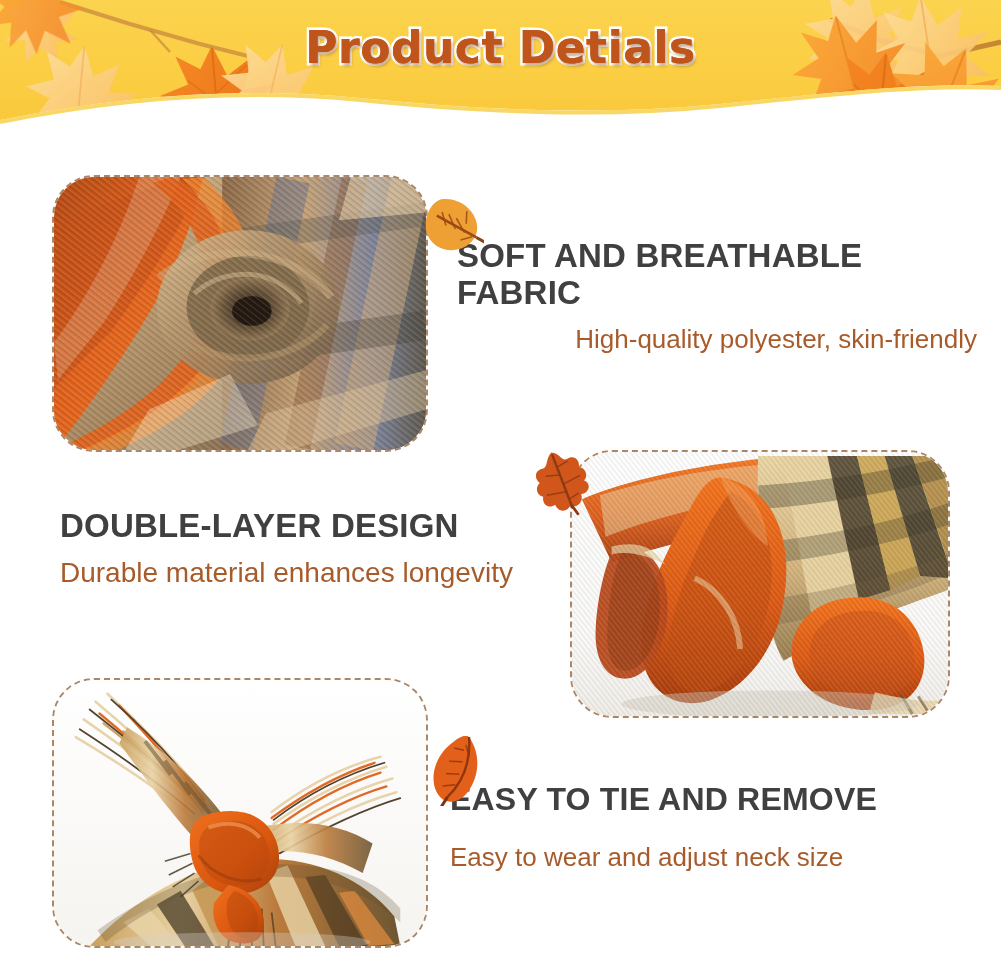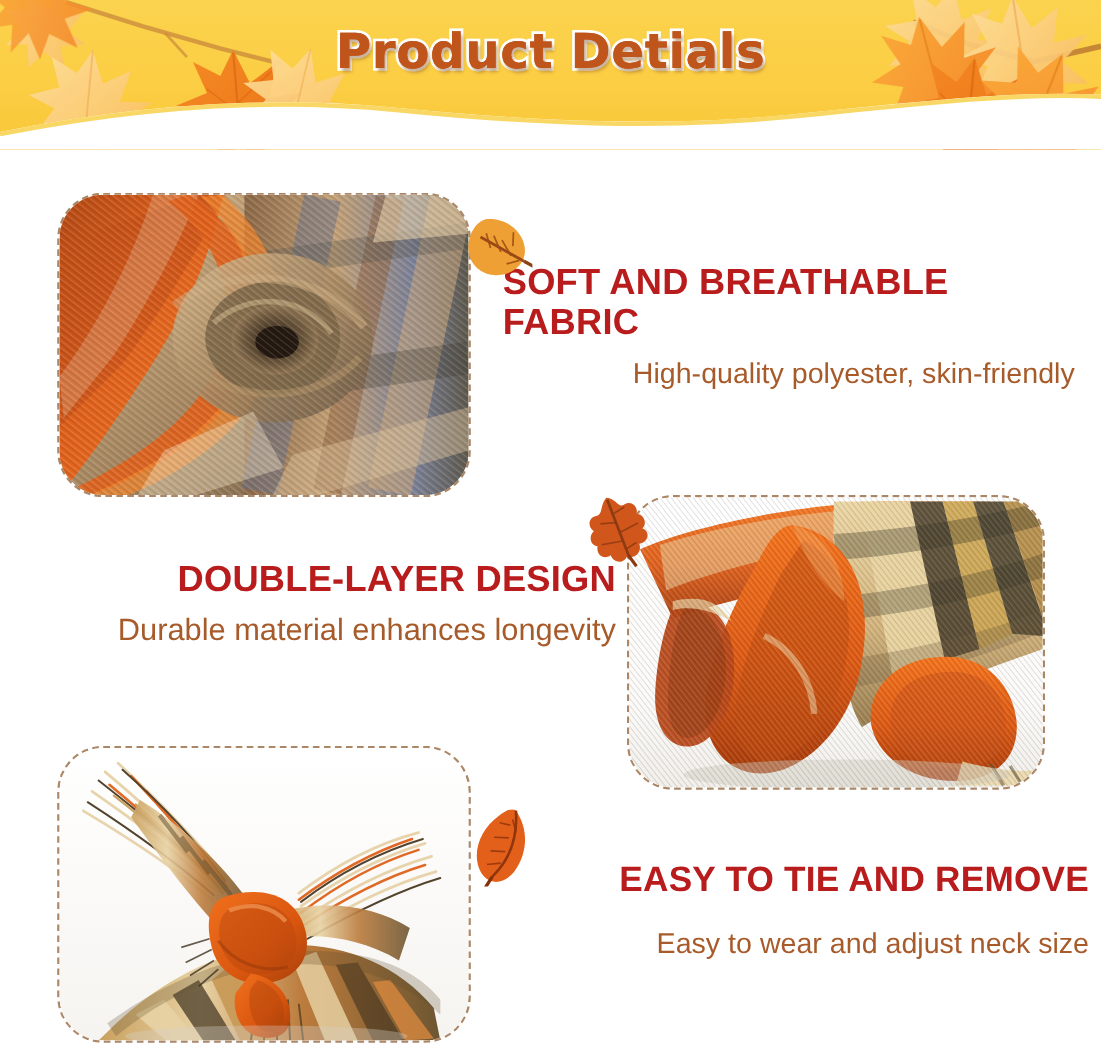--- a/index.html
+++ b/index.html
@@ -75,40 +75,40 @@
   #photo-fabric  { left: 52px;  top: 175px; width: 376px; height: 277px; }
   #photo-folds   { left: 570px; top: 450px; width: 380px; height: 268px; }
   #photo-knot    { left: 52px;  top: 678px; width: 376px; height: 270px; }
 
   
   .block { position: absolute; }
 
   .heading {
     font-family: "Liberation Sans", sans-serif;
     font-weight: bold;
-    color: #b91c1c;
+    color: #404040;
     line-height: 1.12;
     letter-spacing: 0.2px;
   }
   .sub {
     font-family: "Liberation Sans", sans-serif;
     font-weight: normal;
     color: #a85b2a;
     line-height: 1.38;
   }
 
   #block-soft   { left: 457px; top: 238px; width: 520px; }
   #block-soft .heading { font-size: 33px; }
   #block-soft .sub { font-size: 26px; margin-top: 10px; text-align: right; }
 
-  #block-double { left: 60px; top: 508px; width: 500px; text-align: right; }
+  #block-double { left: 60px; top: 508px; width: 500px; text-align: left; }
   #block-double .heading { font-size: 33px; }
   #block-double .sub { font-size: 28px; margin-top: 9px; }
 
-  #block-easy   { left: 450px; top: 782px; width: 540px; text-align: right; }
+  #block-easy   { left: 450px; top: 782px; width: 540px; }
   #block-easy .heading { font-size: 32px; }
   #block-easy .sub { font-size: 26px; margin-top: 22px; }
 
   
   .leaf { position: absolute; z-index: 10; }
   #leaf-birch { left: 418px; top: 192px; width: 66px; height: 66px; }
   #leaf-oak   { left: 528px; top: 448px; width: 72px; height: 72px; }
   #leaf-point { left: 424px; top: 736px; width: 70px; height: 70px; }
 </style>
 </head>

